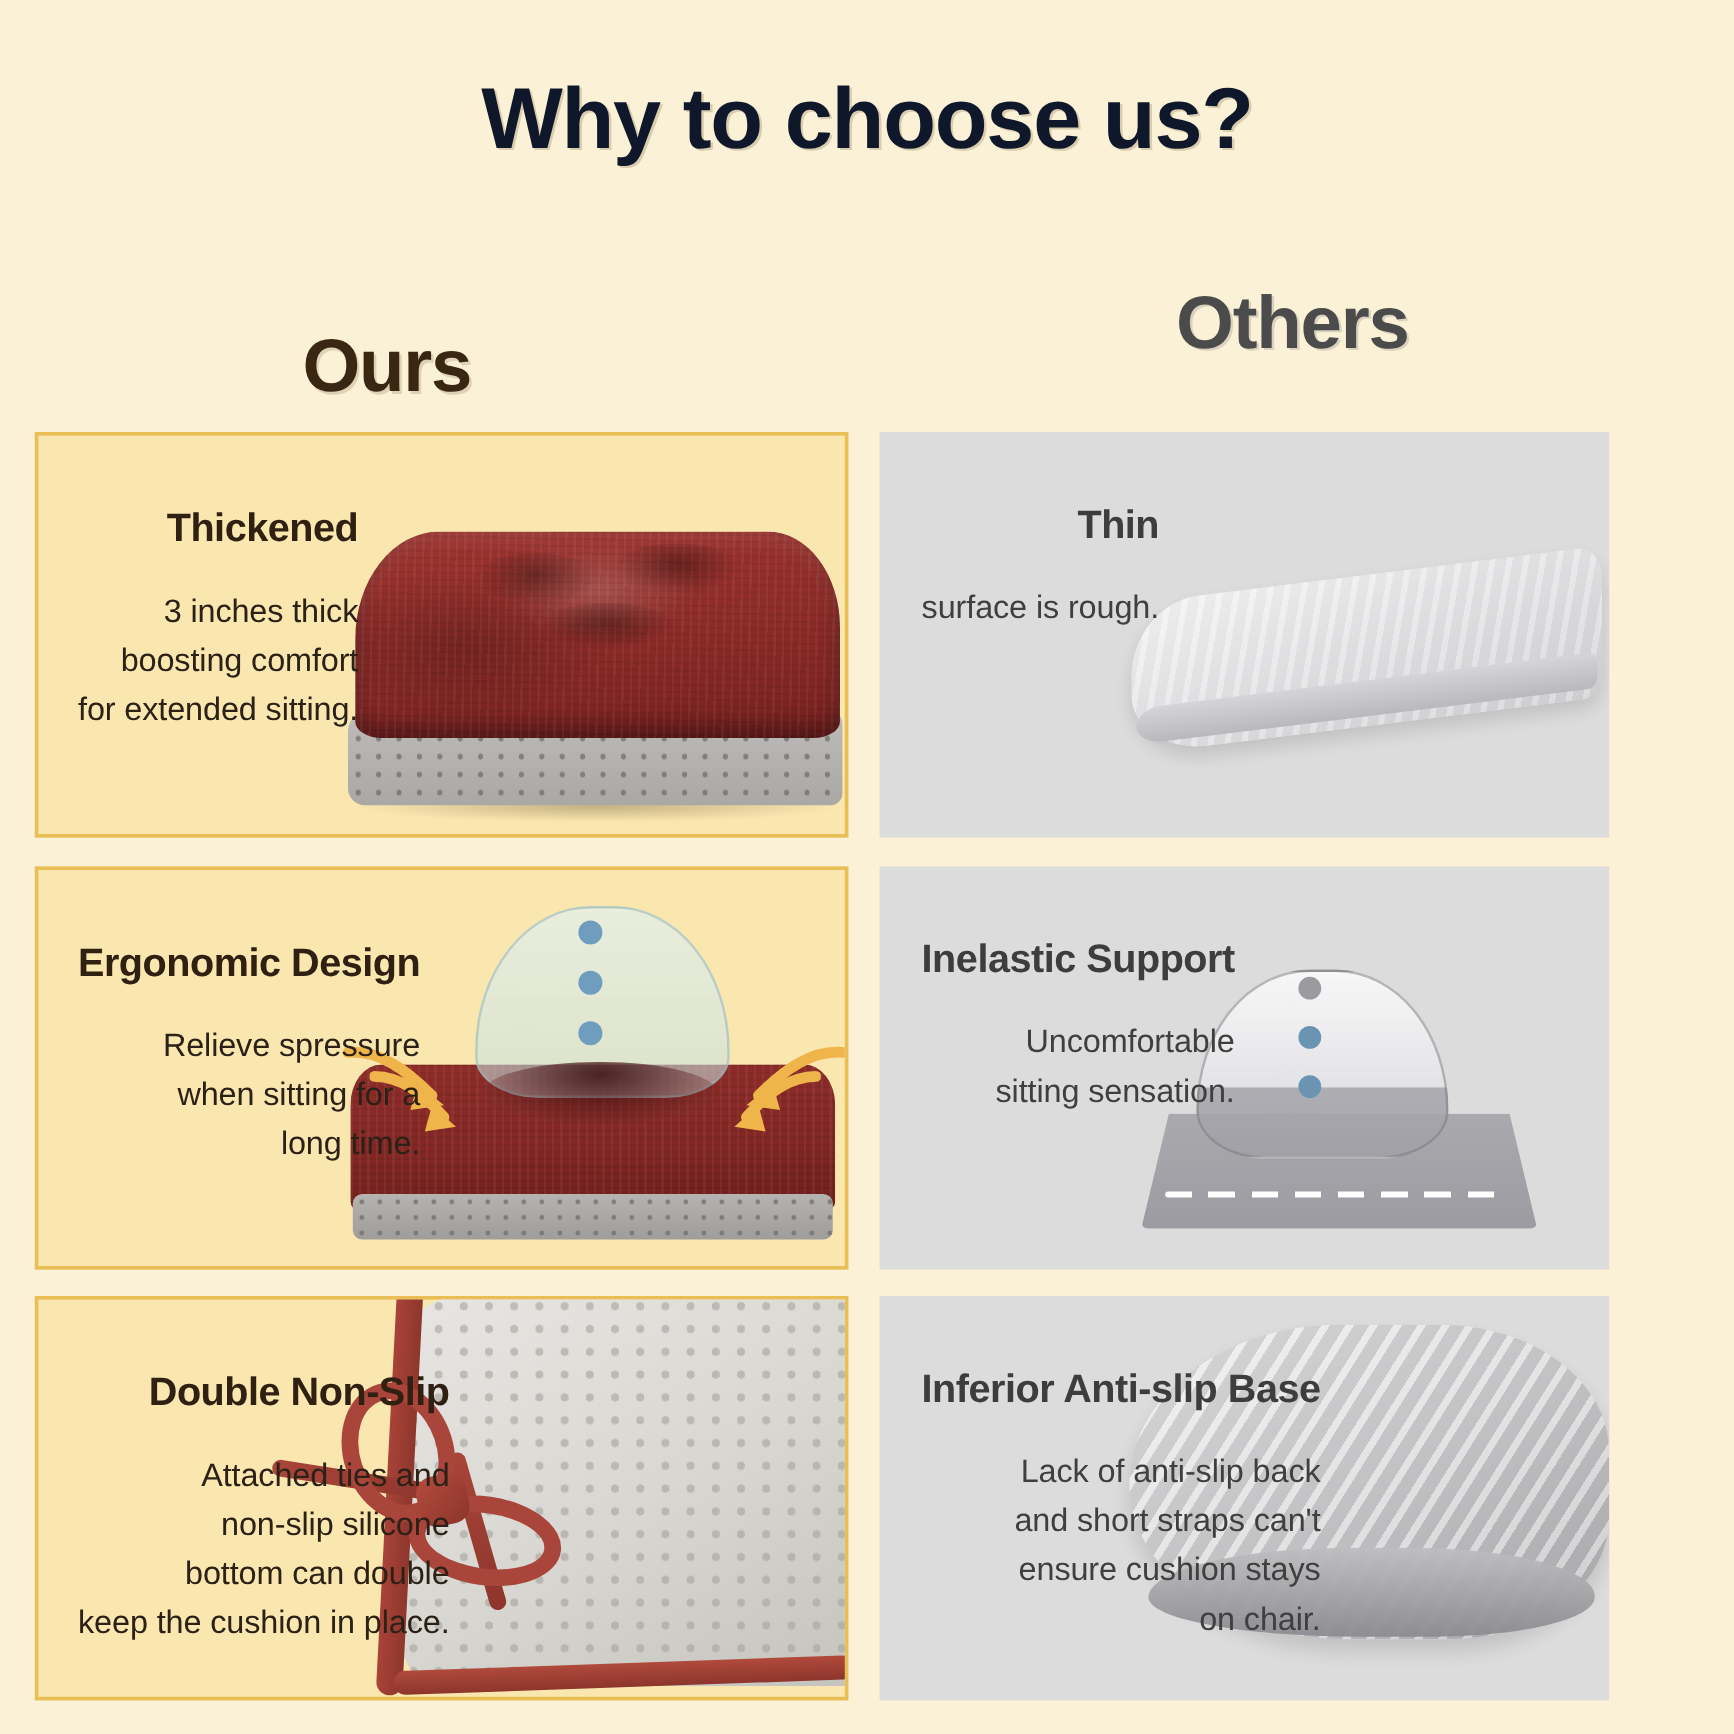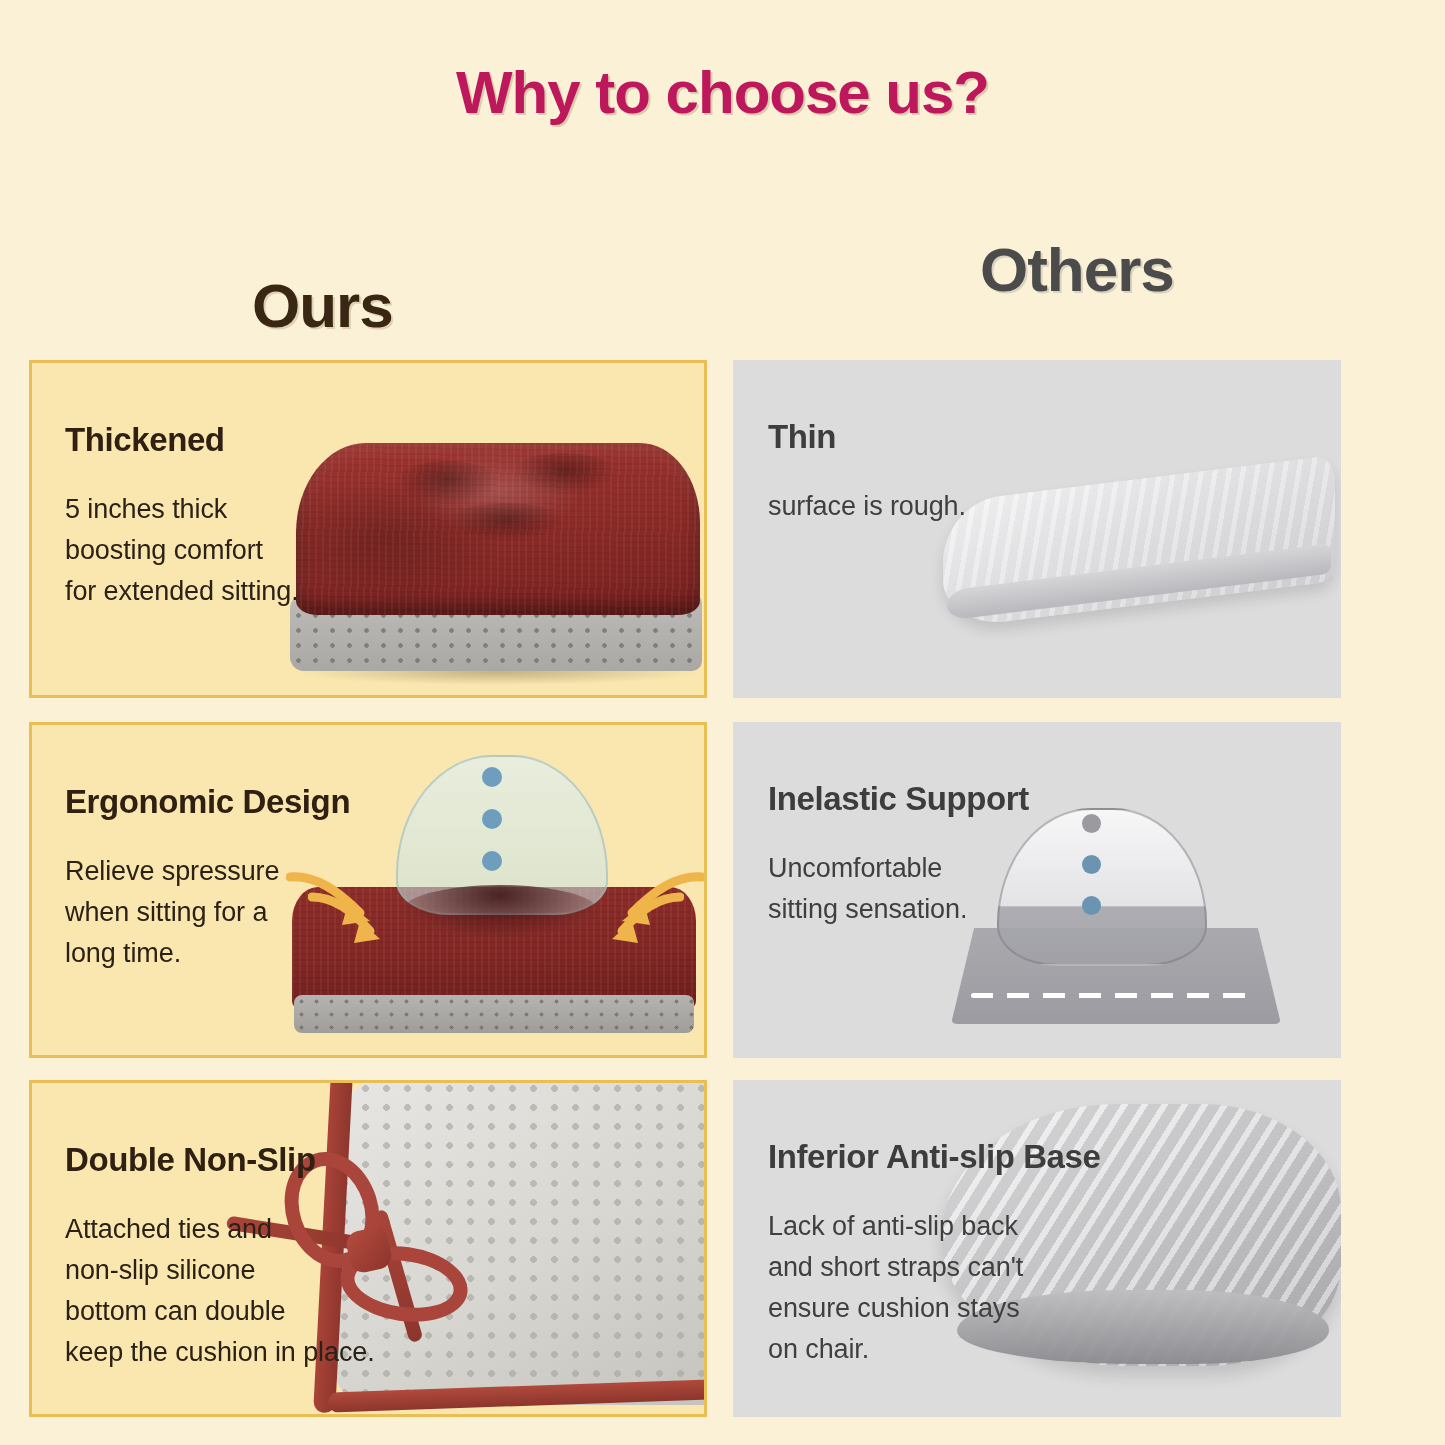--- a/index.html
+++ b/index.html
@@ -8,22 +8,22 @@
     background: #fbf1d6;
     font-family: "Liberation Sans", sans-serif;
     overflow: hidden;
   }
   .page { position: relative; width: 1445px; height: 1445px; background: #fbf1d6; }
 
   
   .main-title {
     position: absolute; left: 0; top: 58px; width: 1445px;
     text-align: center;
-    font-size: 60px; font-weight: 700; letter-spacing: -1px;
-    color: #be185d;
+    font-size: 72px; font-weight: 700; letter-spacing: -1px;
+    color: #0f172a;
     text-shadow: 2px 2px 0 rgba(120,96,60,.25);
   }
   .col-head {
     position: absolute; top: 234px;
     font-size: 62px; font-weight: 700; letter-spacing: -1px;
     text-shadow: 2px 2px 0 rgba(120,96,60,.22);
   }
   .col-head.ours   { left: 252px; color: #3a2713; margin-top: 36px; }
   .col-head.others { left: 980px; color: #4b4b4b; text-shadow: 2px 2px 0 rgba(120,120,120,.25); }
 
@@ -39,21 +39,21 @@
   }
   .card.others {
     left: 733px; width: 608px;
     background: #dcdcdd;
     border: none;
   }
   .row1 { top: 360px; height: 338px; }
   .row2 { top: 722px; height: 336px; }
   .row3 { top: 1080px; height: 337px; }
 
-  .card-text { position: absolute; left: 33px; top: 58px; z-index: 5; }
+  .card-text { position: absolute; left: 33px; top: 58px; z-index: 5; text-align: right; }
   .card.others .card-text { left: 35px; top: 58px; }
 
   .card-title {
     font-size: 33px; font-weight: 700; letter-spacing: -.4px;
     color: #2f2012; margin-bottom: 30px;
   }
   .card.others .card-title { color: #3d3d3d; }
   .card-body {
     font-size: 27px; line-height: 41px; color: #2b2116; letter-spacing: -.1px;
   }
@@ -249,21 +249,21 @@
 <div class="page">
 
   <div class="main-title">Why to choose us?</div>
   <div class="col-head ours">Ours</div>
   <div class="col-head others">Others</div>
 
   <div class="card ours row1">
     <div class="card-text">
       <div class="card-title">Thickened</div>
       <div class="card-body">
-        <div>5 inches thick</div>
+        <div>3 inches thick</div>
         <div>boosting comfort</div>
         <div>for extended sitting.</div>
       </div>
     </div>
     <div class="art a1">
       <div class="cush-shadow"></div>
       <div class="cush-base"></div>
       <div class="cush-top">
         <div class="tuft t1"></div>
         <div class="tuft t2"></div>

